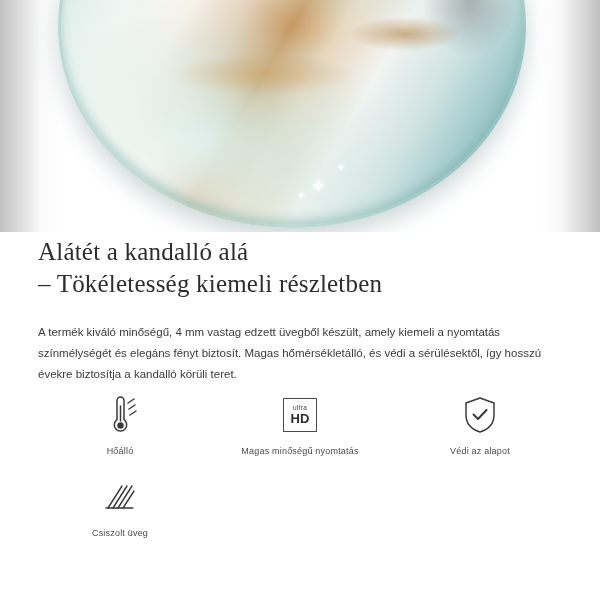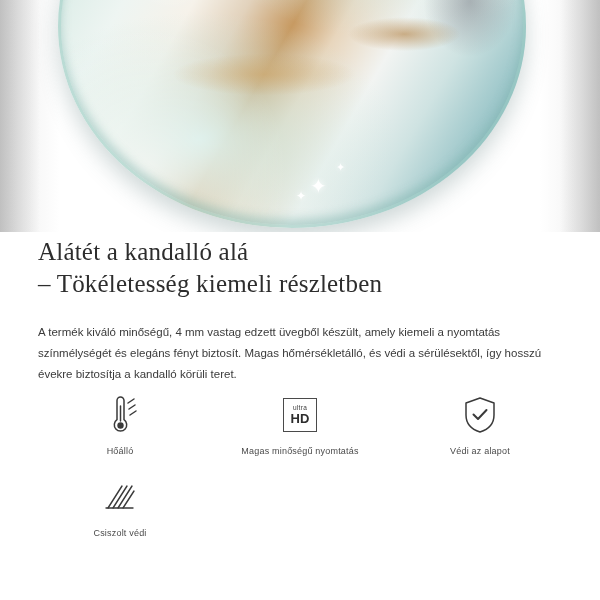--- a/index.html
+++ b/index.html
@@ -222,18 +222,18 @@
     <div class="feature">
       <div class="feature-icon">
         <svg width="40" height="34" viewBox="0 0 40 34" fill="none" stroke="#3a3a3a" stroke-width="1.4" stroke-linecap="round">
           <path d="M8 28 L22 6"></path>
           <path d="M13 28 L27 6"></path>
           <path d="M18 28 L32 6"></path>
           <path d="M23 28 L34 11"></path>
           <path d="M6 28 L33 28"></path>
         </svg>
       </div>
-      <div class="feature-label">Csiszolt védi</div>
+      <div class="feature-label">Csiszolt üveg</div>
     </div>
 
 
   </div>
 </div>
 
 </body></html>

